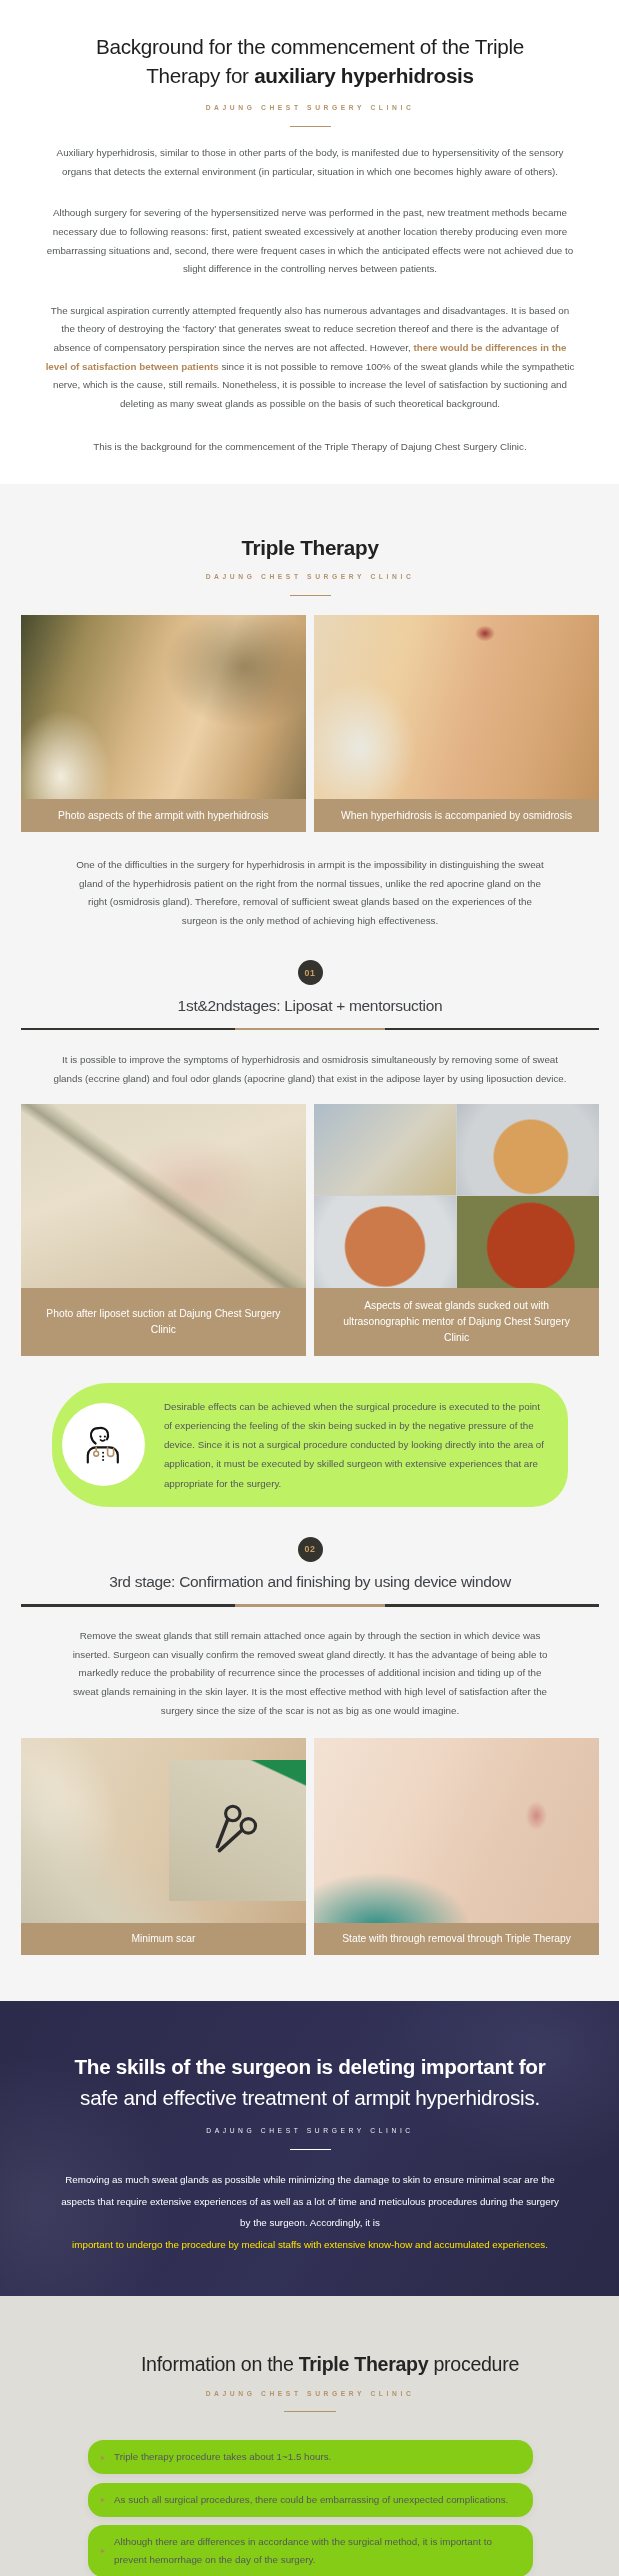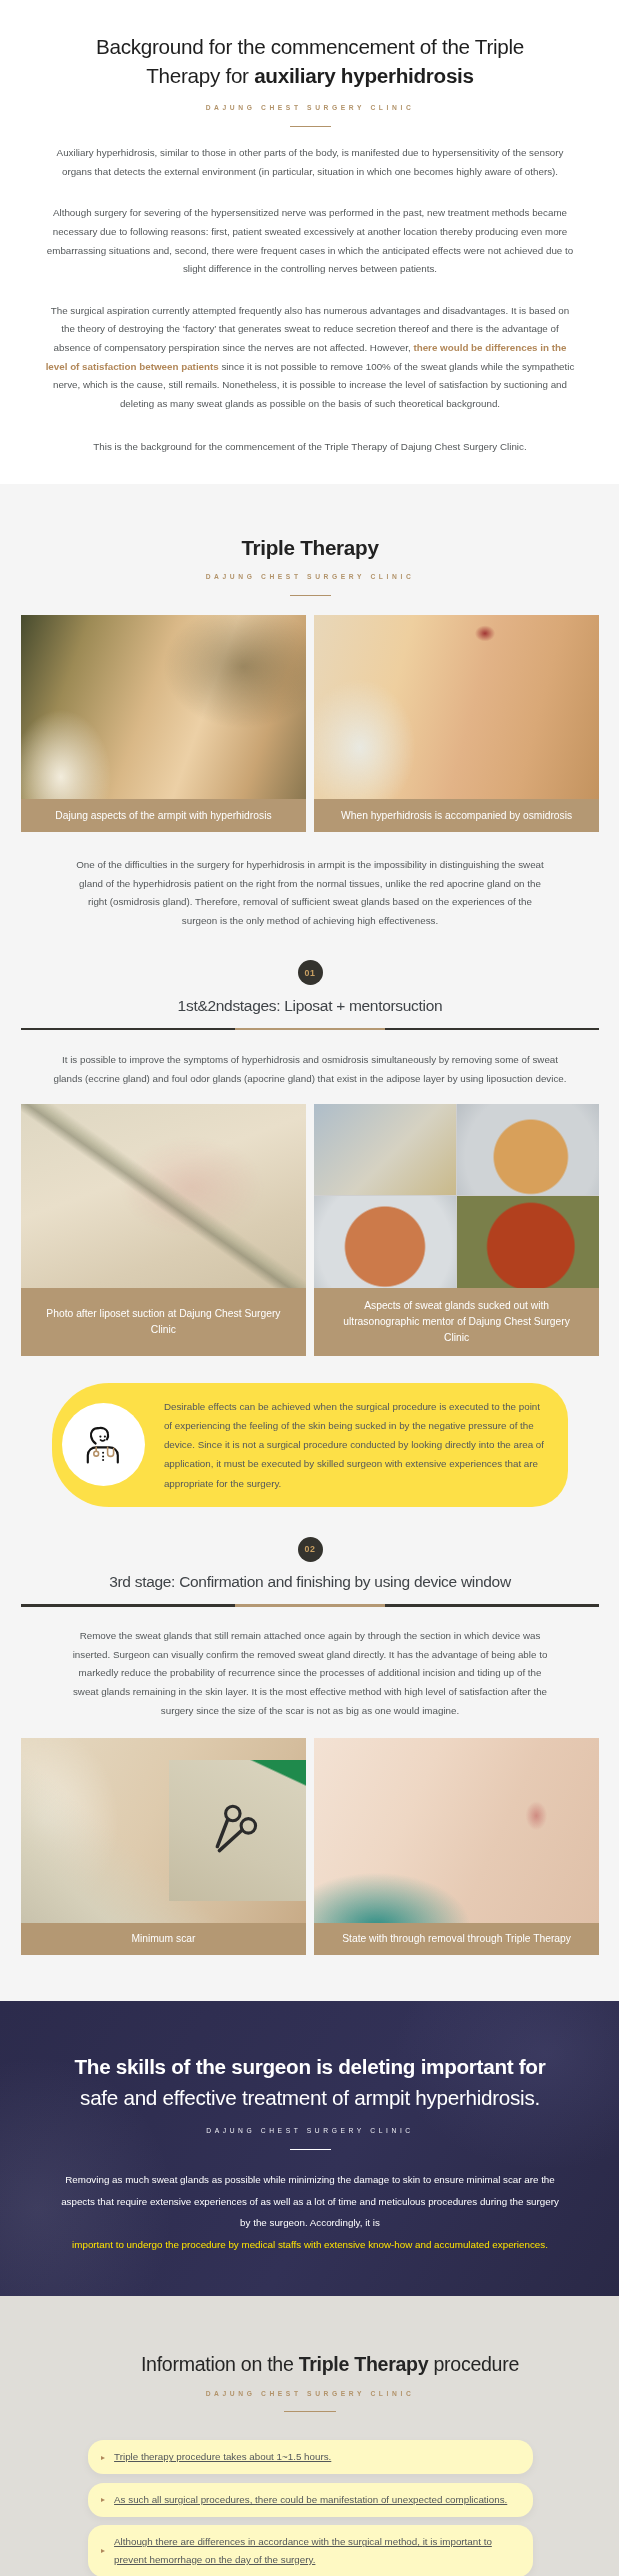--- a/index.html
+++ b/index.html
@@ -43,21 +43,21 @@
     linear-gradient(35deg, transparent 46%, rgba(120,120,95,.55) 49%, rgba(160,160,130,.5) 51%, transparent 54%),
     radial-gradient(103px 72px at 60% 45%, rgba(215,160,150,.35), transparent 70%),
     linear-gradient(160deg,#ded7c2 0%,#e9dfca 40%,#dacdb3 72%,#cfc2a6 100%);}
   .collage{display:grid;grid-template-columns:1fr 1fr;grid-template-rows:1fr 1fr;gap:1.5px;background:#cfcfcf;}
   .q{width:100%;height:100%;}
   .q1{background:linear-gradient(135deg,#aebdc9 0%,#d6d2c2 55%,#c9b98a 100%);}
   .q2{background:radial-gradient(circle at 52% 58%, #d8a05a 0 40%, #cfd3d6 42% 72%, #b9bfc4 100%);}
   .q3{background:radial-gradient(circle at 50% 55%, #cc7a4a 0 45%, #d9dde0 47% 76%, #c2c8cc 100%);}
   .q4{background:radial-gradient(circle at 52% 55%, #b2401e 0 48%, #7a7f4a 50% 100%);}
 
-  .note{display:flex;align-items:center;gap:18.6px;margin:27px 52px 0;background:#fde047;border-radius:57px 36px 36px 57px;padding:10.3px 20.7px 10.3px 10.3px;min-height:103px;}
+  .note{display:flex;align-items:center;gap:18.6px;margin:27px 52px 0;background:#bef264;border-radius:57px 36px 36px 57px;padding:10.3px 20.7px 10.3px 10.3px;min-height:103px;}
   .note-circle{flex:0 0 auto;width:83px;height:83px;border-radius:50%;background:#ffffff;display:flex;align-items:center;justify-content:center;}
   .note-text{font-size:9.8px;line-height:1.95;color:#54585a;text-align:left;max-width:392px;margin:0;}
 
   .photo-s2-left{background:
     linear-gradient(40deg, #c8c2ac 0%, #d6d0ba 18%, transparent 40%),
     radial-gradient(124px 155px at 8% 45%, #efe9da 0%, rgba(239,233,218,0) 60%),
     linear-gradient(115deg,#e5d9c2 0%,#decbae 45%,#d4bd9d 75%,#c8ab87 100%);}
   .scissors-inset{position:absolute;right:0;top:12%;width:48%;height:76%;background:linear-gradient(205deg,#1f8a4c 0%,#1f8a4c 12%,#d8d2bc 13%,#cfc8b0 60%,#c4bca2 100%);display:flex;align-items:center;justify-content:center;}
   .photo-s2-right{background:
     radial-gradient(134px 77px at 22% 102%, #2e8f86 0%, rgba(46,143,134,0) 70%),
@@ -76,21 +76,21 @@
   .clinic-light{margin-top:13.4px;font-size:6.7px;font-weight:400;letter-spacing:3.6px;color:#f0f0f5;}
   .divider-white{width:41px;height:1px;background:#ffffff;margin:15.5px auto 0;}
   .dark-p{font-size:9.8px;line-height:2.2;margin:18.6px auto 0;max-width:506px;color:#ffffff;}
   .yellow-text{display:block;color:#ffe400;}
 
   
   .sec-info{min-height:458px;background:#dfddd8;padding:57px 0 41px;text-align:center;}
   .info-title{margin:0;font-size:19.6px;font-weight:400;color:#252525;letter-spacing:-0.3px;padding-left:40px;}
   .info-title b{font-weight:700;}
   .pill-list{width:445px;margin:28px auto 0;display:flex;flex-direction:column;gap:8.3px;}
-  .pill{background:#fef9c3;border-radius:15.5px;box-shadow:0 3.1px 8.3px rgba(0,0,0,.05);padding:8.3px 15.5px 8.3px 13.4px;display:flex;align-items:center;gap:7.2px;min-height:12.4px;text-decoration:underline;}
+  .pill{background:#84cc16;border-radius:15.5px;box-shadow:0 3.1px 8.3px rgba(0,0,0,.05);padding:8.3px 15.5px 8.3px 13.4px;display:flex;align-items:center;gap:7.2px;min-height:12.4px;}
   .pill-text{font-size:9.8px;line-height:1.8;color:#54585a;text-align:left;}
   .tri-icon{flex:0 0 auto;width:0;height:0;border:2.6px solid transparent;border-left:4.6px solid #b0885c;margin-top:1px;}
 </style>
 </head>
 <body>
 
 <section class="sec-intro">
   <h1 class="h1">
     <span class="h1-line">Background for the commencement of the Triple</span>
     <span class="h1-line"><span>Therapy for </span><b>auxiliary hyperhidrosis</b></span>
@@ -106,21 +106,21 @@
 <section class="sec-gray">
   <h2 class="h2">Triple Therapy</h2>
   <div class="clinic">DAJUNG CHEST SURGERY CLINIC</div>
   <div class="divider-gold"></div>
 
   <div class="photo-row">
     <div class="photo photo-b-left"></div>
     <div class="photo photo-b-right"></div>
   </div>
   <div class="cap-row">
-    <div class="cap">Dajung aspects of the armpit with hyperhidrosis</div>
+    <div class="cap">Photo aspects of the armpit with hyperhidrosis</div>
     <div class="cap">When hyperhidrosis is accompanied by osmidrosis</div>
   </div>
 
   <p class="body-p" style="max-width:475px;margin-top:24px;">One of the difficulties in the surgery for hyperhidrosis in armpit is the impossibility in distinguishing the sweat gland of the hyperhidrosis patient on the right from the normal tissues, unlike the red apocrine gland on the right (osmidrosis gland). Therefore, removal of sufficient sweat glands based on the experiences of the surgeon is the only method of achieving high effectiveness.</p>
 
   <div class="badge">01</div>
   <h3 class="h3">1st&amp;2ndstages: Liposat + mentorsuction</h3>
   <div class="tri-divider"></div>
   <p class="body-p" style="max-width:522px;margin-top:20.7px;">It is possible to improve the symptoms of hyperhidrosis and osmidrosis simultaneously by removing some of sweat glands (eccrine gland) and foul odor glands (apocrine gland) that exist in the adipose layer by using liposuction device.</p>
 
@@ -197,21 +197,21 @@
   <div class="clinic">DAJUNG CHEST SURGERY CLINIC</div>
   <div class="divider-gold" style="width:52px;"></div>
 
   <div class="pill-list">
     <div class="pill">
       <span class="tri-icon"></span>
       <span class="pill-text">Triple therapy procedure takes about 1~1.5 hours.</span>
     </div>
     <div class="pill">
       <span class="tri-icon"></span>
-      <span class="pill-text">As such all surgical procedures, there could be manifestation of unexpected complications.</span>
+      <span class="pill-text">As such all surgical procedures, there could be embarrassing of unexpected complications.</span>
     </div>
     <div class="pill">
       <span class="tri-icon"></span>
       <span class="pill-text">Although there are differences in accordance with the surgical method, it is important to prevent hemorrhage on the day of the surgery.</span>
     </div>
 
   </div>
 </section>
 
 

